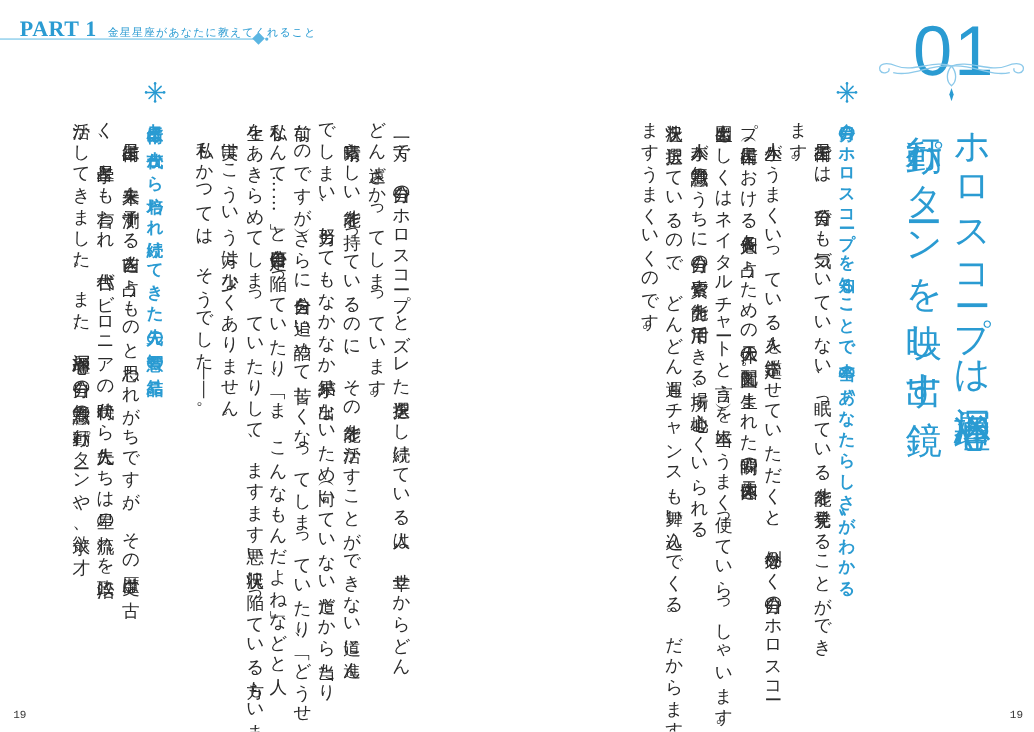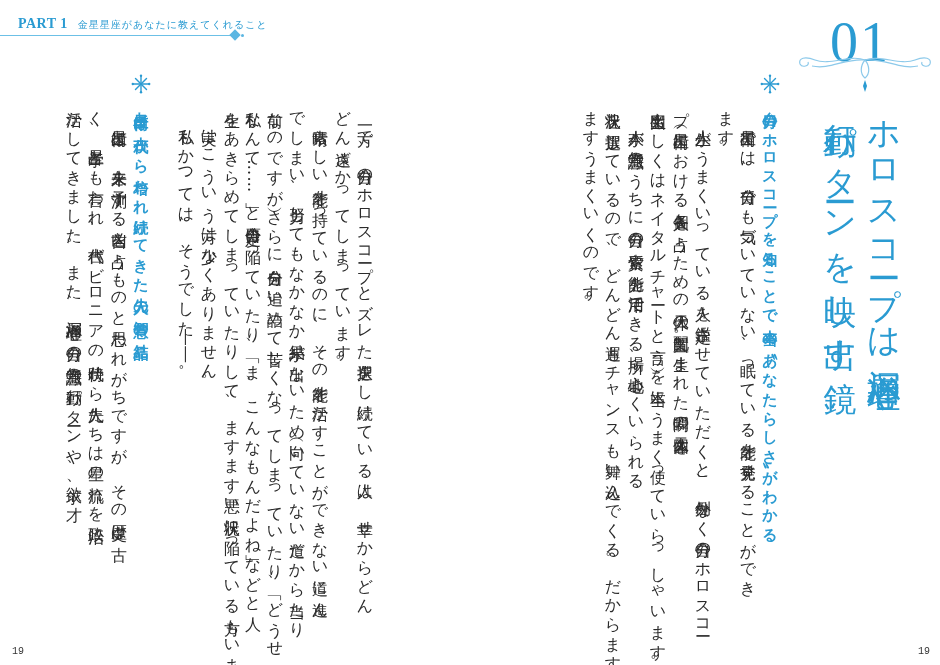--- a/index.html
+++ b/index.html
@@ -1,31 +1,31 @@
 <!DOCTYPE html>
 <html><head>
 <meta charset="utf-8">
 <style>
   html, body { margin:0; padding:0; background:#ffffff; }
   body { width:940px; height:665px; position:relative; overflow:hidden; font-family:"DejaVu Serif","Liberation Serif",serif; color:#2a2a2a; }
   .page { position:absolute; top:0; height:665px; width:470px; }
   .page-left { left:0; }
 
   .part-header { position:absolute; left:18px; top:16px; display:flex; align-items:baseline; gap:10px; }
-  .part-label { font-family:"Liberation Serif","DejaVu Serif",serif; font-weight:bold; color:#2a9bd2; font-size:14px; letter-spacing:0.5px;text-align:right; }
+  .part-label { font-family:"Liberation Serif","DejaVu Serif",serif; font-weight:bold; color:#2a9bd2; font-size:20px; letter-spacing:0.5px;text-align:right; }
   .part-title { color:#2a9bd2; font-size:10px; font-family:"DejaVu Sans",sans-serif; letter-spacing:1px; }
   .part-rule { position:absolute; left:0; top:35px; width:235px; height:1px; background:#6cc0e6; }
   .rule-diamond { position:absolute; left:231px; top:31px; width:8px; height:8px; background:#5bb6e2; transform:rotate(45deg); }
   .rule-dot { position:absolute; left:241px; top:34px; width:3px; height:3px; border-radius:50%; background:#5bb6e2; }
 
   .col { position:absolute; writing-mode:vertical-rl; font-size:16px; line-height:22px; letter-spacing:1.1px; white-space:nowrap; color:#2b2b2b; }
   .subhead { position:absolute; writing-mode:vertical-rl; font-family:"DejaVu Sans",sans-serif; font-weight:bold; color:#2a9bd2; font-size:15px; line-height:22px; letter-spacing:2px; white-space:nowrap; }
   .sparkle { position:absolute; width:20px; height:20px; }
 
-  .chapter-num { position:absolute; left:830px; top:14px; font-family:Liberation Serif, serif; font-size:56px; color:#2a9bd2; line-height:1; letter-spacing:2px; }
+  .chapter-num { position:absolute; left:830px; top:14px; font-family:Liberation Sans, sans-serif; font-size:64px; color:#2a9bd2; line-height:1; letter-spacing:2px; }
   .ornament { position:absolute; left:790px; top:52px; width:150px; height:42px; }
   .title-col { position:absolute; writing-mode:vertical-rl; font-family:"DejaVu Sans",sans-serif; color:#2a9bd2; font-size:33px; line-height:44px; letter-spacing:3px; white-space:nowrap; font-weight:300; }
 
   .page-num { position:absolute; top:646px; font-family:Liberation Mono, monospace; font-size:10px; color:#333; }
 </style>
 </head>
 <body>
 
 <div class="page page-left">
   <div class="part-header">

